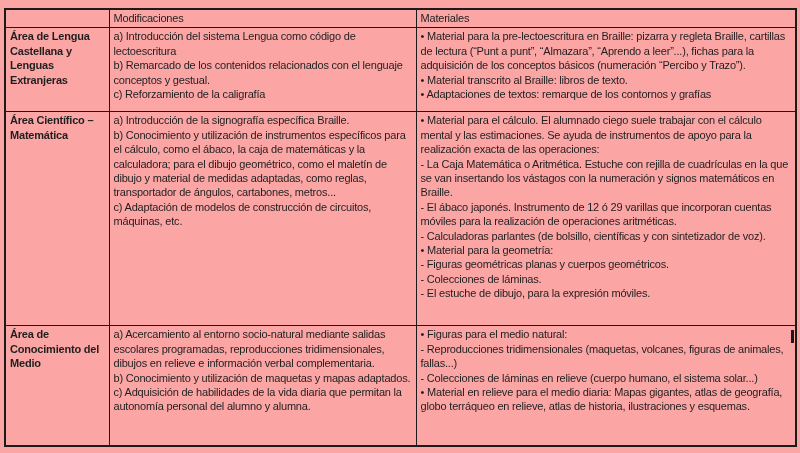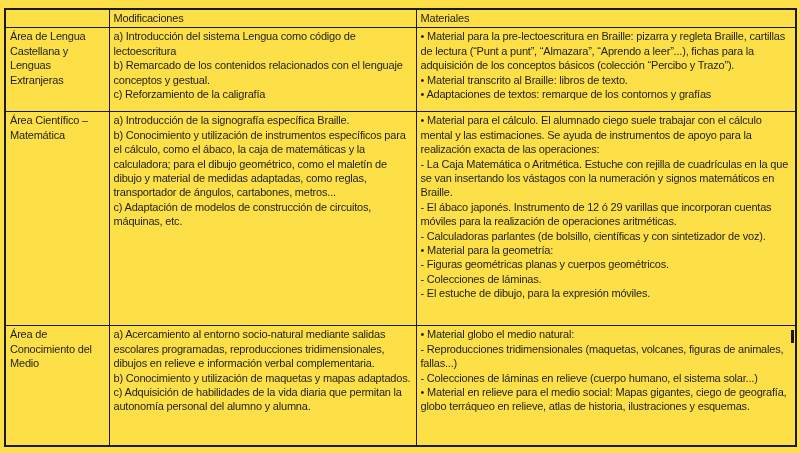--- a/index.html
+++ b/index.html
@@ -8,21 +8,21 @@
     width: 800px;
     height: 453px;
     background: #ffffff;
     overflow: hidden;
     font-family: "Liberation Sans", sans-serif;
   }
   .doc {
     position: relative;
     width: 800px;
     height: 453px;
-    background: #fde047;
+    background: #fca5a5;
   }
   table.doc-table {
     position: absolute;
     left: 4px;
     top: 8px;
     width: 791px;
     border-collapse: collapse;
     table-layout: fixed;
     border: 2px solid #1b1b1b;
   }
@@ -39,21 +39,21 @@
     letter-spacing: -0.2px;
     color: #1f1f1f;
     font-weight: normal;
     word-wrap: break-word;
   }
   tr.header-row { height: 18px; }
   tr.row-1 { height: 84px; }
   tr.row-2 { height: 214px; }
   tr.row-3 { height: 120px; margin-left: 31px; }
   td.area-cell {
-    font-weight: normal;
+    font-weight: bold;
   }
   .cell-line {
     margin: 0;
     padding: 0;
   }
   .edge-tick {
     position: absolute;
     left: 791px;
     top: 330px;
     width: 3px;
@@ -78,21 +78,21 @@
         <td>Materiales</td>
       </tr>
       <tr class="row-1">
         <td class="area-cell">Área de Lengua Castellana y Lenguas Extranjeras</td>
         <td>
             <div class="cell-line">a) Introducción del sistema Lengua como código de lectoescritura</div>
             <div class="cell-line">b) Remarcado de los contenidos relacionados con el lenguaje conceptos y gestual.</div>
             <div class="cell-line">c) Reforzamiento de la caligrafía</div>
           </td>
         <td>
-            <div class="cell-line">• Material para la pre-lectoescritura en Braille: pizarra y regleta Braille, cartillas de lectura (“Punt a punt”, “Almazara”, “Aprendo a leer”...), fichas para la adquisición de los conceptos básicos (colección “Percibo y Trazo”).</div>
+            <div class="cell-line">• Material para la pre-lectoescritura en Braille: pizarra y regleta Braille, cartillas de lectura (“Punt a punt”, “Almazara”, “Aprendo a leer”...), fichas para la adquisición de los conceptos básicos (numeración “Percibo y Trazo”).</div>
             <div class="cell-line">• Material transcrito al Braille: libros de texto.</div>
             <div class="cell-line">• Adaptaciones de textos: remarque de los contornos y grafías</div>
           </td>
       </tr>
       <tr class="row-2">
         <td class="area-cell">Área Científico – Matemática</td>
         <td>
             <div class="cell-line">a) Introducción de la signografía específica Braille.</div>
             <div class="cell-line">b) Conocimiento y utilización de instrumentos específicos para el cálculo, como el ábaco, la caja de matemáticas y la calculadora; para el dibujo geométrico, como el maletín de dibujo y material de medidas adaptadas, como reglas, transportador de ángulos, cartabones, metros...</div>
             <div class="cell-line">c) Adaptación de modelos de construcción de circuitos, máquinas, etc.</div>
@@ -109,22 +109,22 @@
           </td>
       </tr>
       <tr class="row-3">
         <td class="area-cell">Área de Conocimiento del Medio</td>
         <td>
             <div class="cell-line">a) Acercamiento al entorno socio-natural mediante salidas escolares programadas, reproducciones tridimensionales, dibujos en relieve e información verbal complementaria.</div>
             <div class="cell-line">b) Conocimiento y utilización de maquetas y mapas adaptados.</div>
             <div class="cell-line">c) Adquisición de habilidades de la vida diaria que permitan la autonomía personal del alumno y alumna.</div>
           </td>
         <td>
-            <div class="cell-line">• Material globo el medio natural:</div>
+            <div class="cell-line">• Figuras para el medio natural:</div>
             <div class="cell-line">- Reproducciones tridimensionales (maquetas, volcanes, figuras de animales, fallas...)</div>
             <div class="cell-line">- Colecciones de láminas en relieve (cuerpo humano, el sistema solar...)</div>
-            <div class="cell-line">• Material en relieve para el medio social: Mapas gigantes, ciego de geografía, globo terráqueo en relieve, atlas de historia, ilustraciones y esquemas.</div>
+            <div class="cell-line">• Material en relieve para el medio diaria: Mapas gigantes, atlas de geografía, globo terráqueo en relieve, atlas de historia, ilustraciones y esquemas.</div>
           </td>
       </tr>
     </tbody>
   </table>
   <div class="edge-tick"></div>
 </div>
 
 </body></html>

